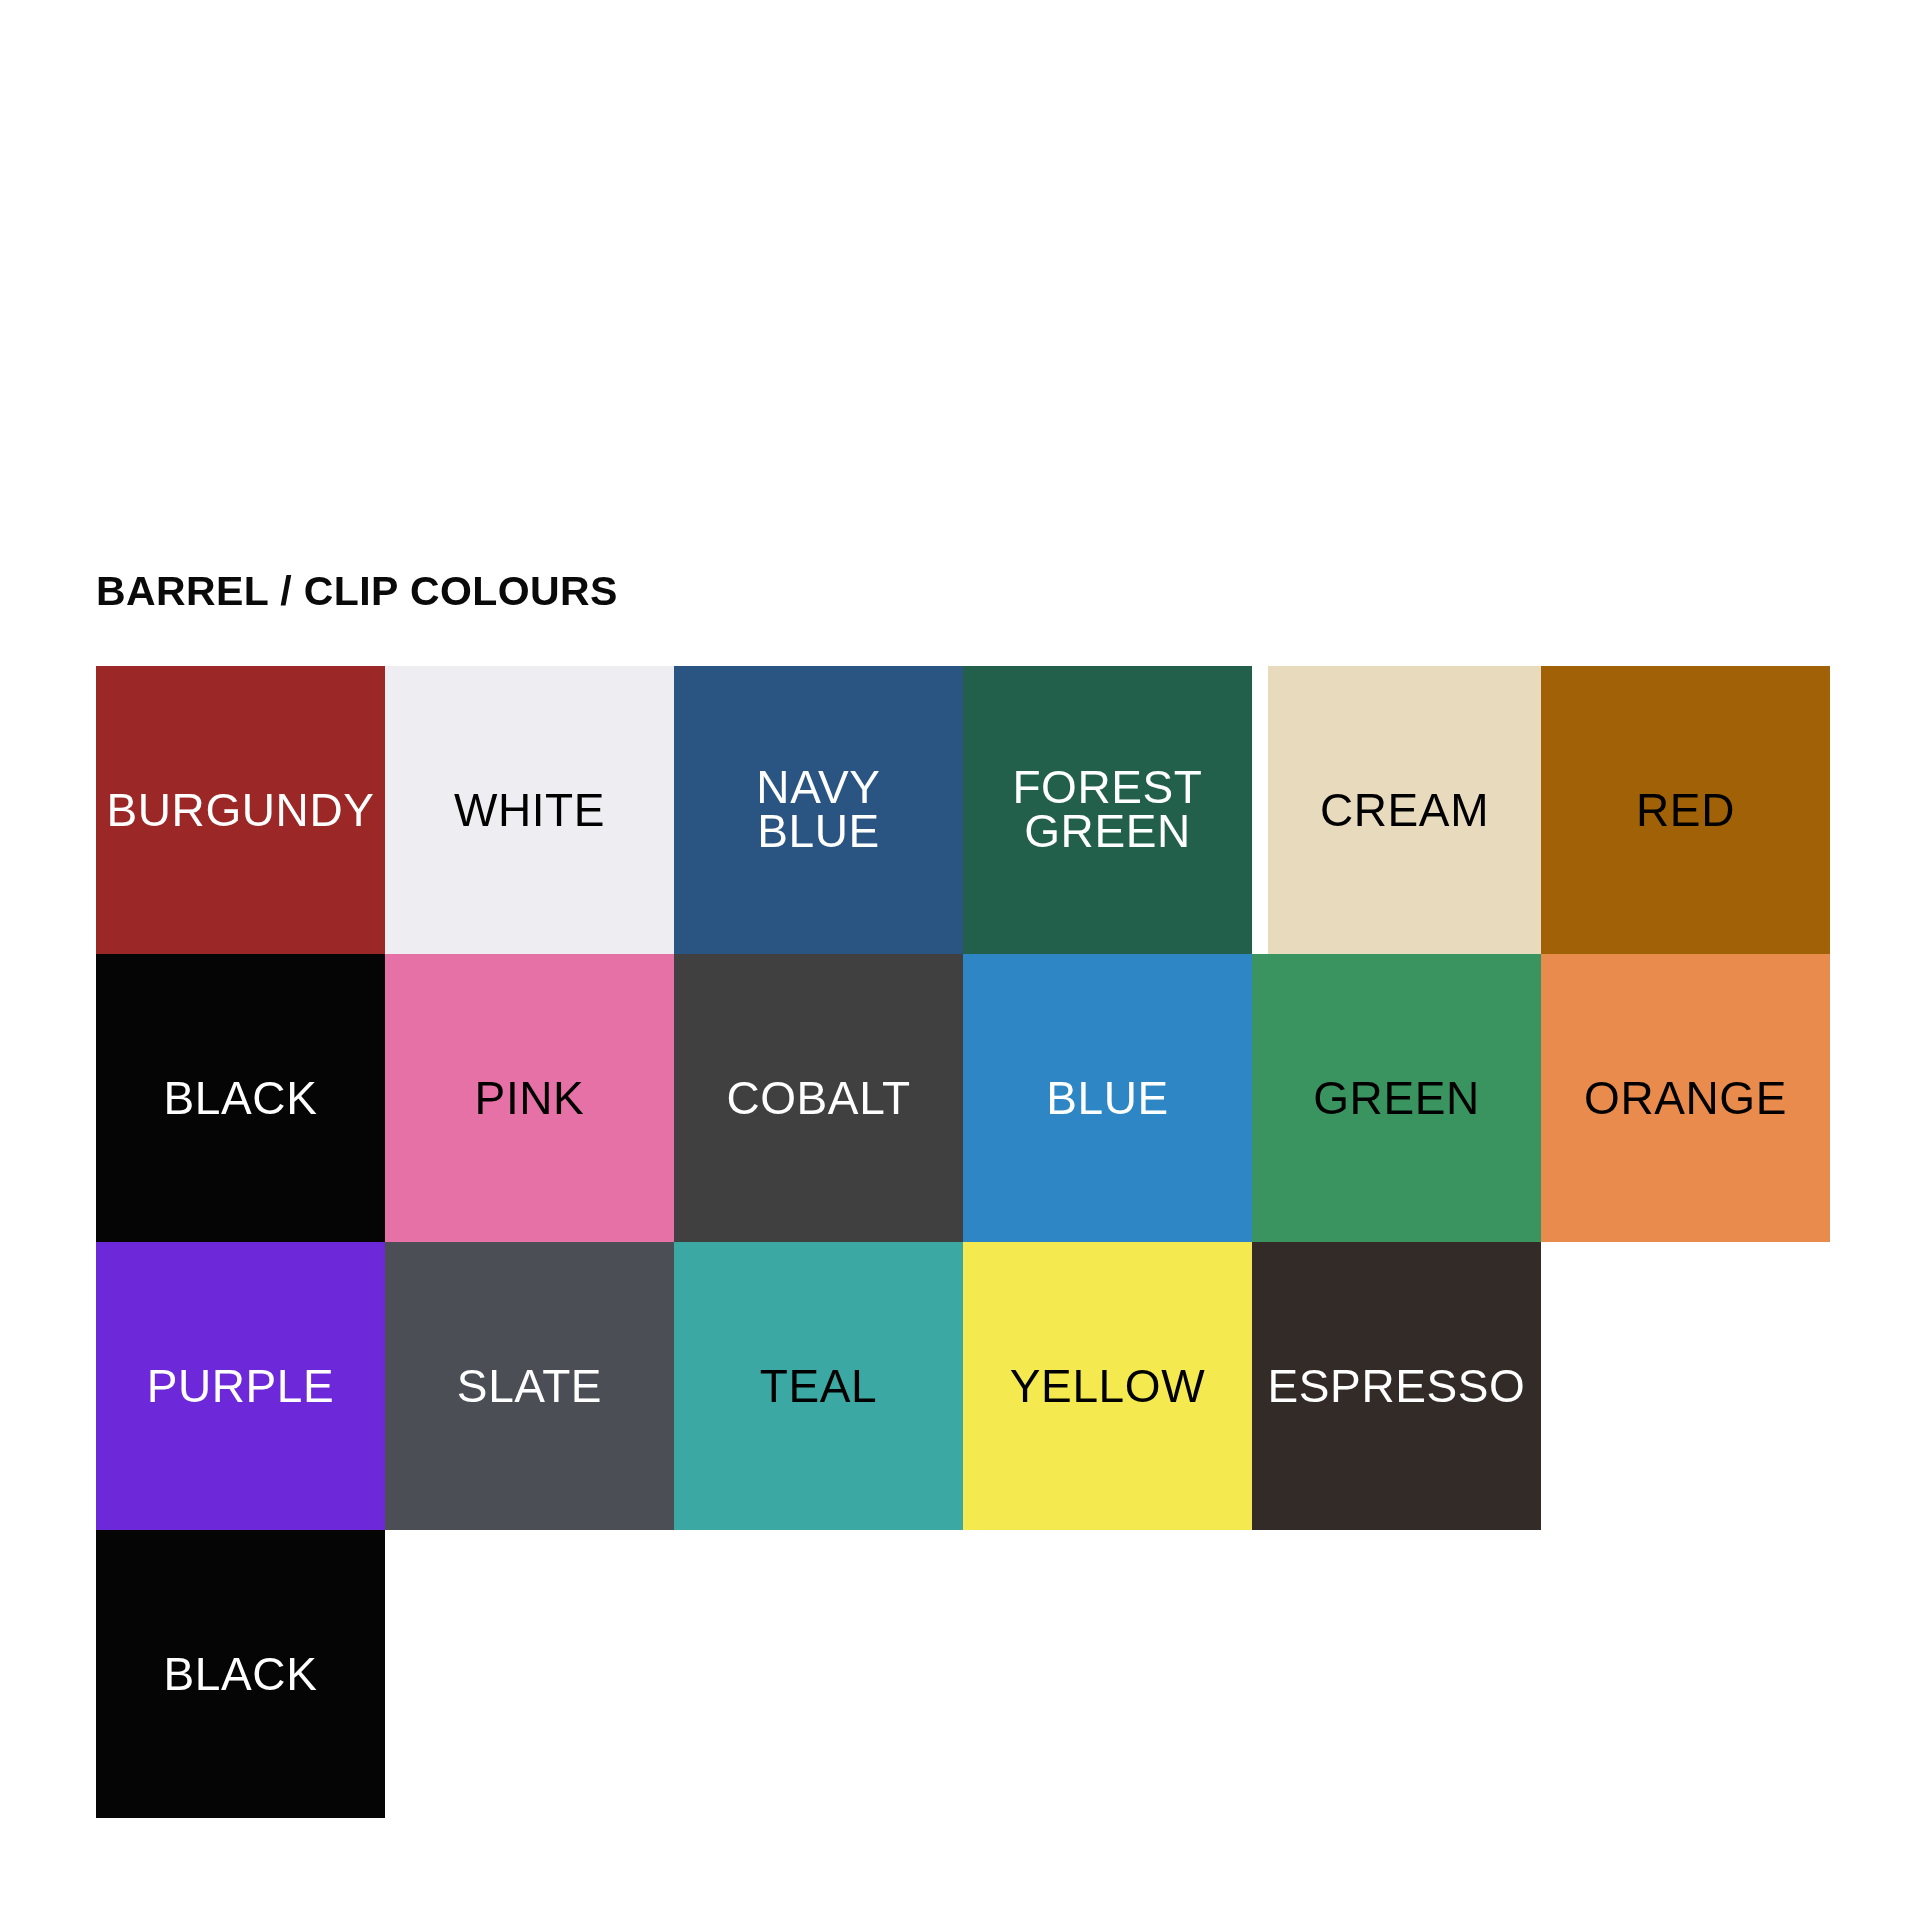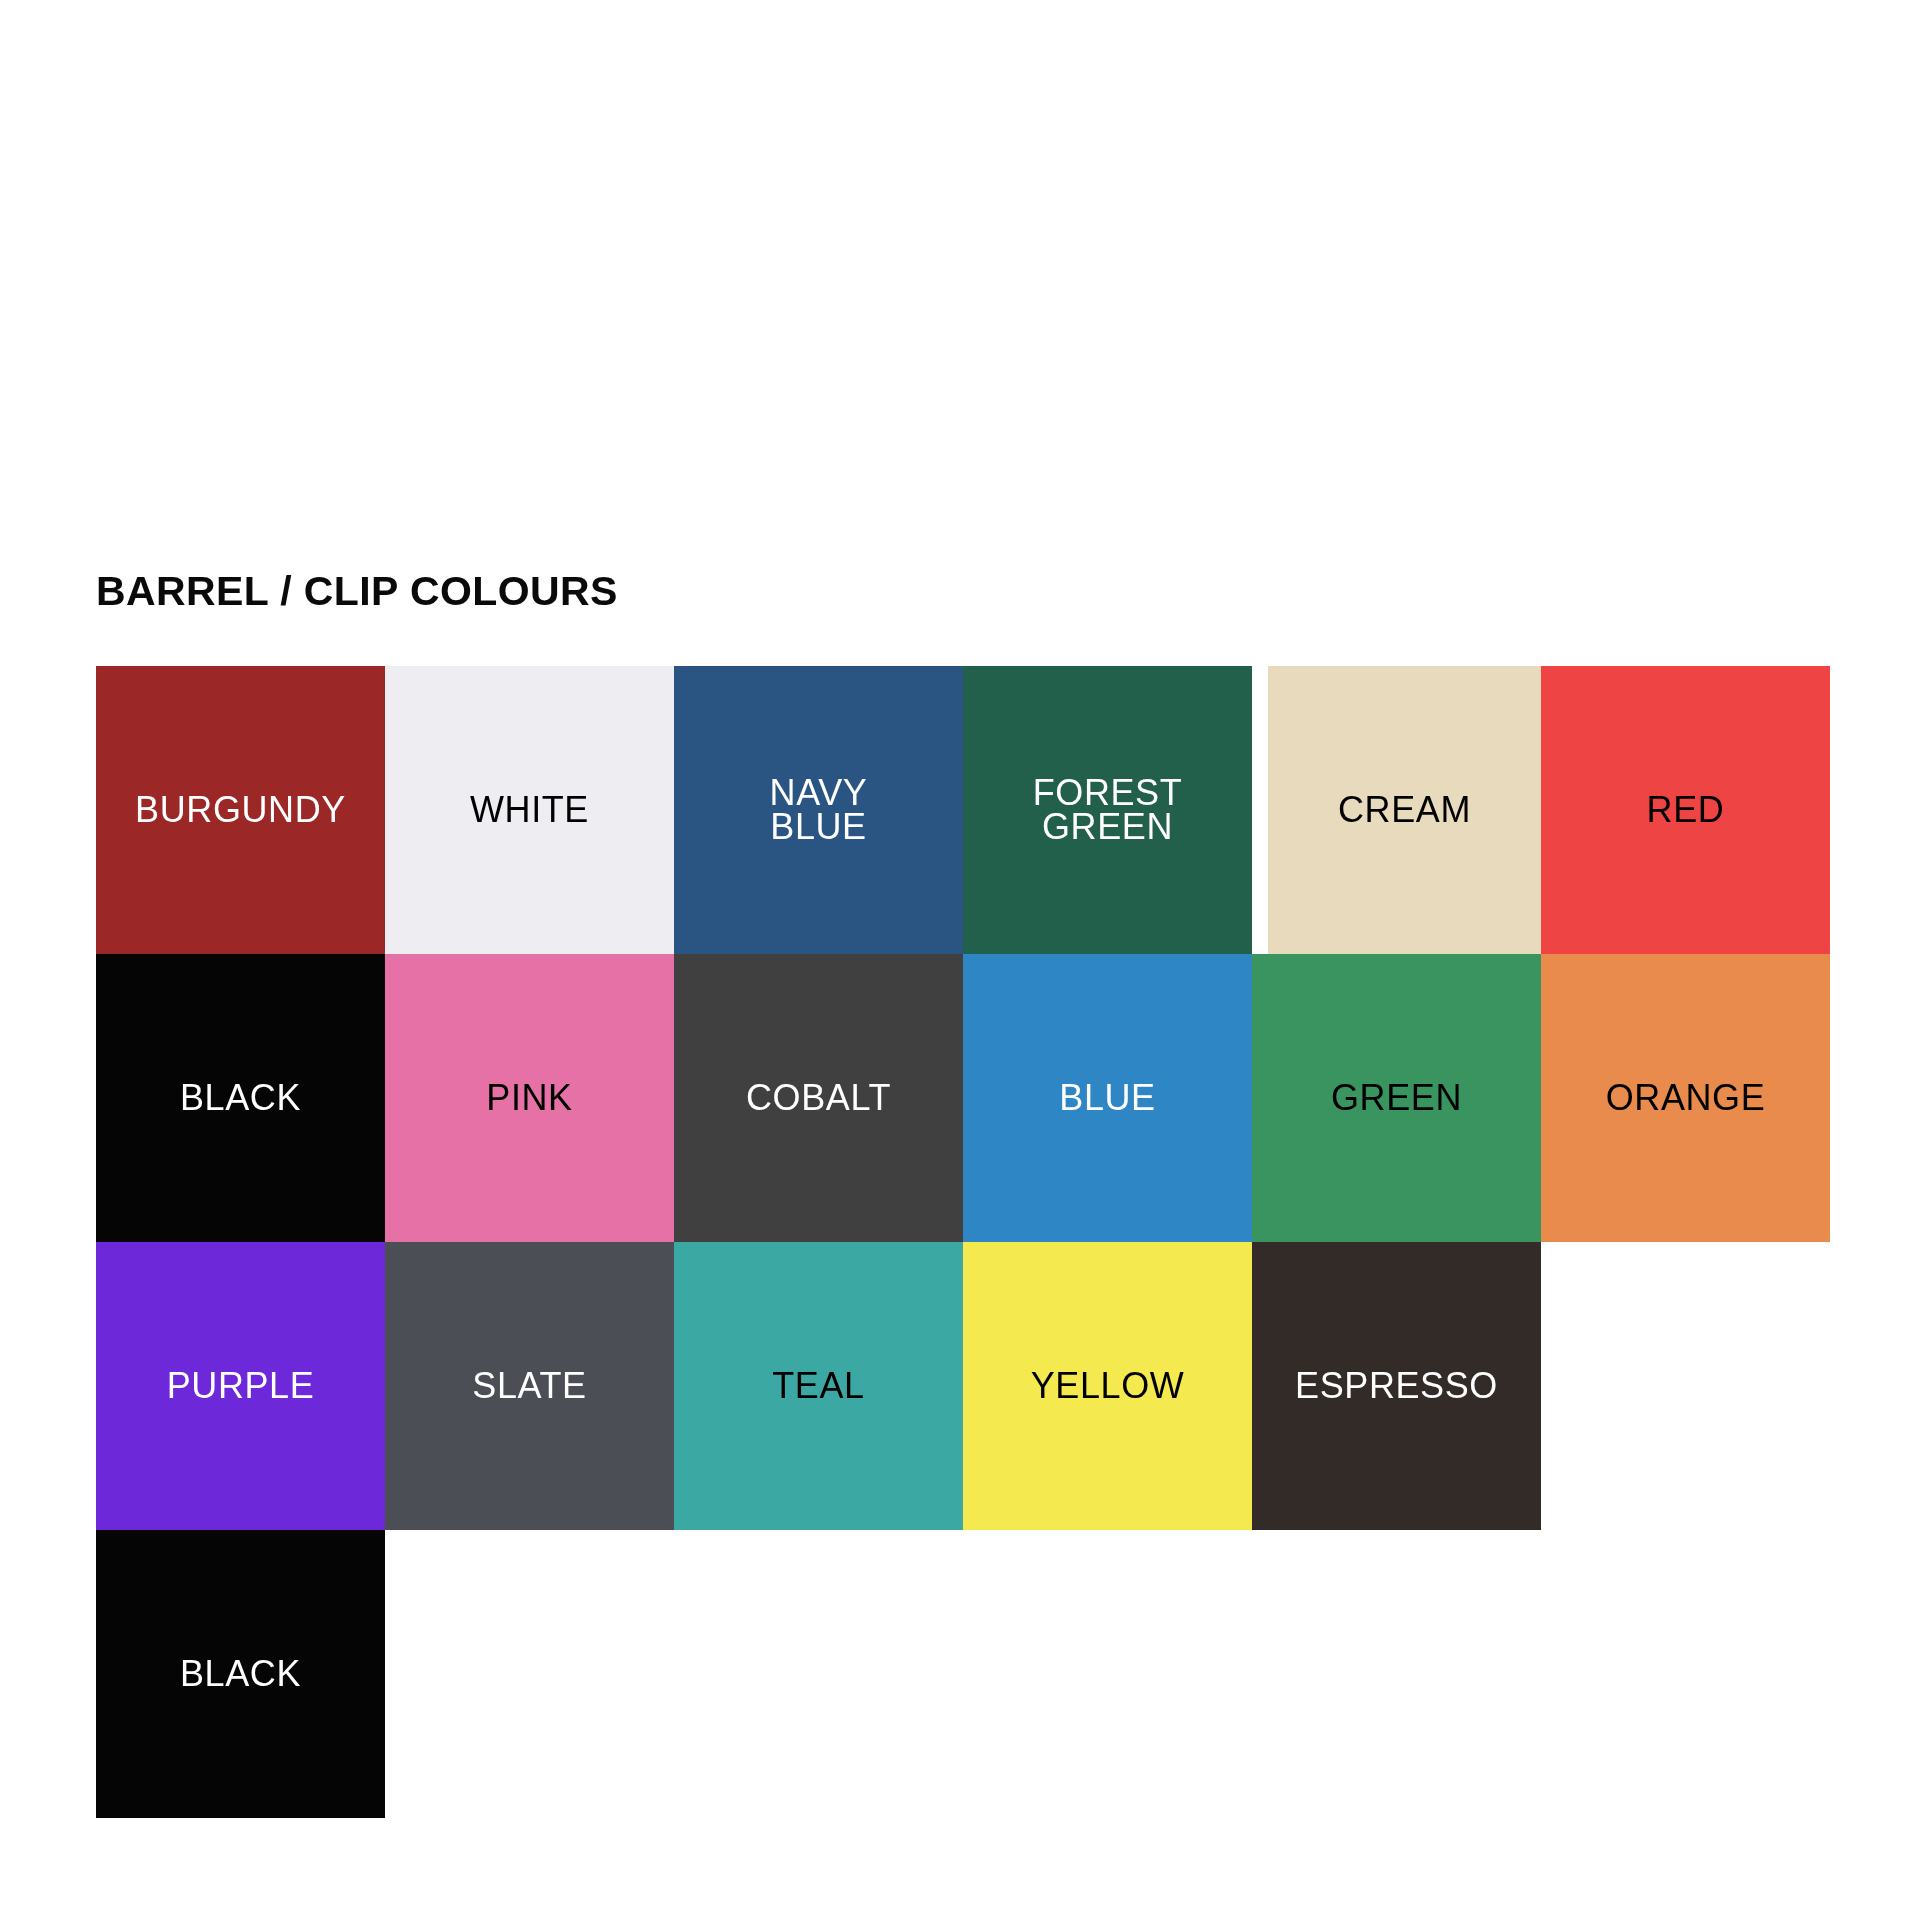--- a/index.html
+++ b/index.html
@@ -50,21 +50,21 @@
   .swatch {
     position: relative;
     display: flex;
     align-items: center;
     justify-content: center;
     box-sizing: border-box;
     overflow: hidden;
   }
 
   .swatch-label {
-    font-size: 36px;
+    font-size: 46px;
     font-weight: 400;
     letter-spacing: 0.6px;
     line-height: 0.96;
     text-align: center;
     white-space: pre-line;
     padding: 0 8px;
   }
 
   .swatch.two-line .swatch-label {
     line-height: 0.95;
@@ -93,21 +93,21 @@
         <span class="swatch-label" style="color: rgb(255, 255, 255);">NAVY
 BLUE</span>
       </div>
       <div class="swatch two-line" style="background: rgb(34, 96, 75);">
         <span class="swatch-label" style="color: rgb(255, 255, 255);">FOREST
 GREEN</span>
       </div>
       <div class="swatch" style="background: rgb(232, 219, 189); margin-left: 16px;">
         <span class="swatch-label" style="color: rgb(0, 0, 0);">CREAM</span>
       </div>
-      <div class="swatch" style="background: #ef4444;">
+      <div class="swatch" style="background: #a16207;">
         <span class="swatch-label" style="color: rgb(0, 0, 0);">RED</span>
       </div>
       <div class="swatch" style="background: rgb(5, 5, 5);">
         <span class="swatch-label" style="color: rgb(255, 255, 255);">BLACK</span>
       </div>
       <div class="swatch" style="background: rgb(229, 113, 166);">
         <span class="swatch-label" style="color: #000000;">PINK</span>
       </div>
       <div class="swatch" style="background: #404040;">
         <span class="swatch-label" style="color: rgb(255, 255, 255);">COBALT</span>

